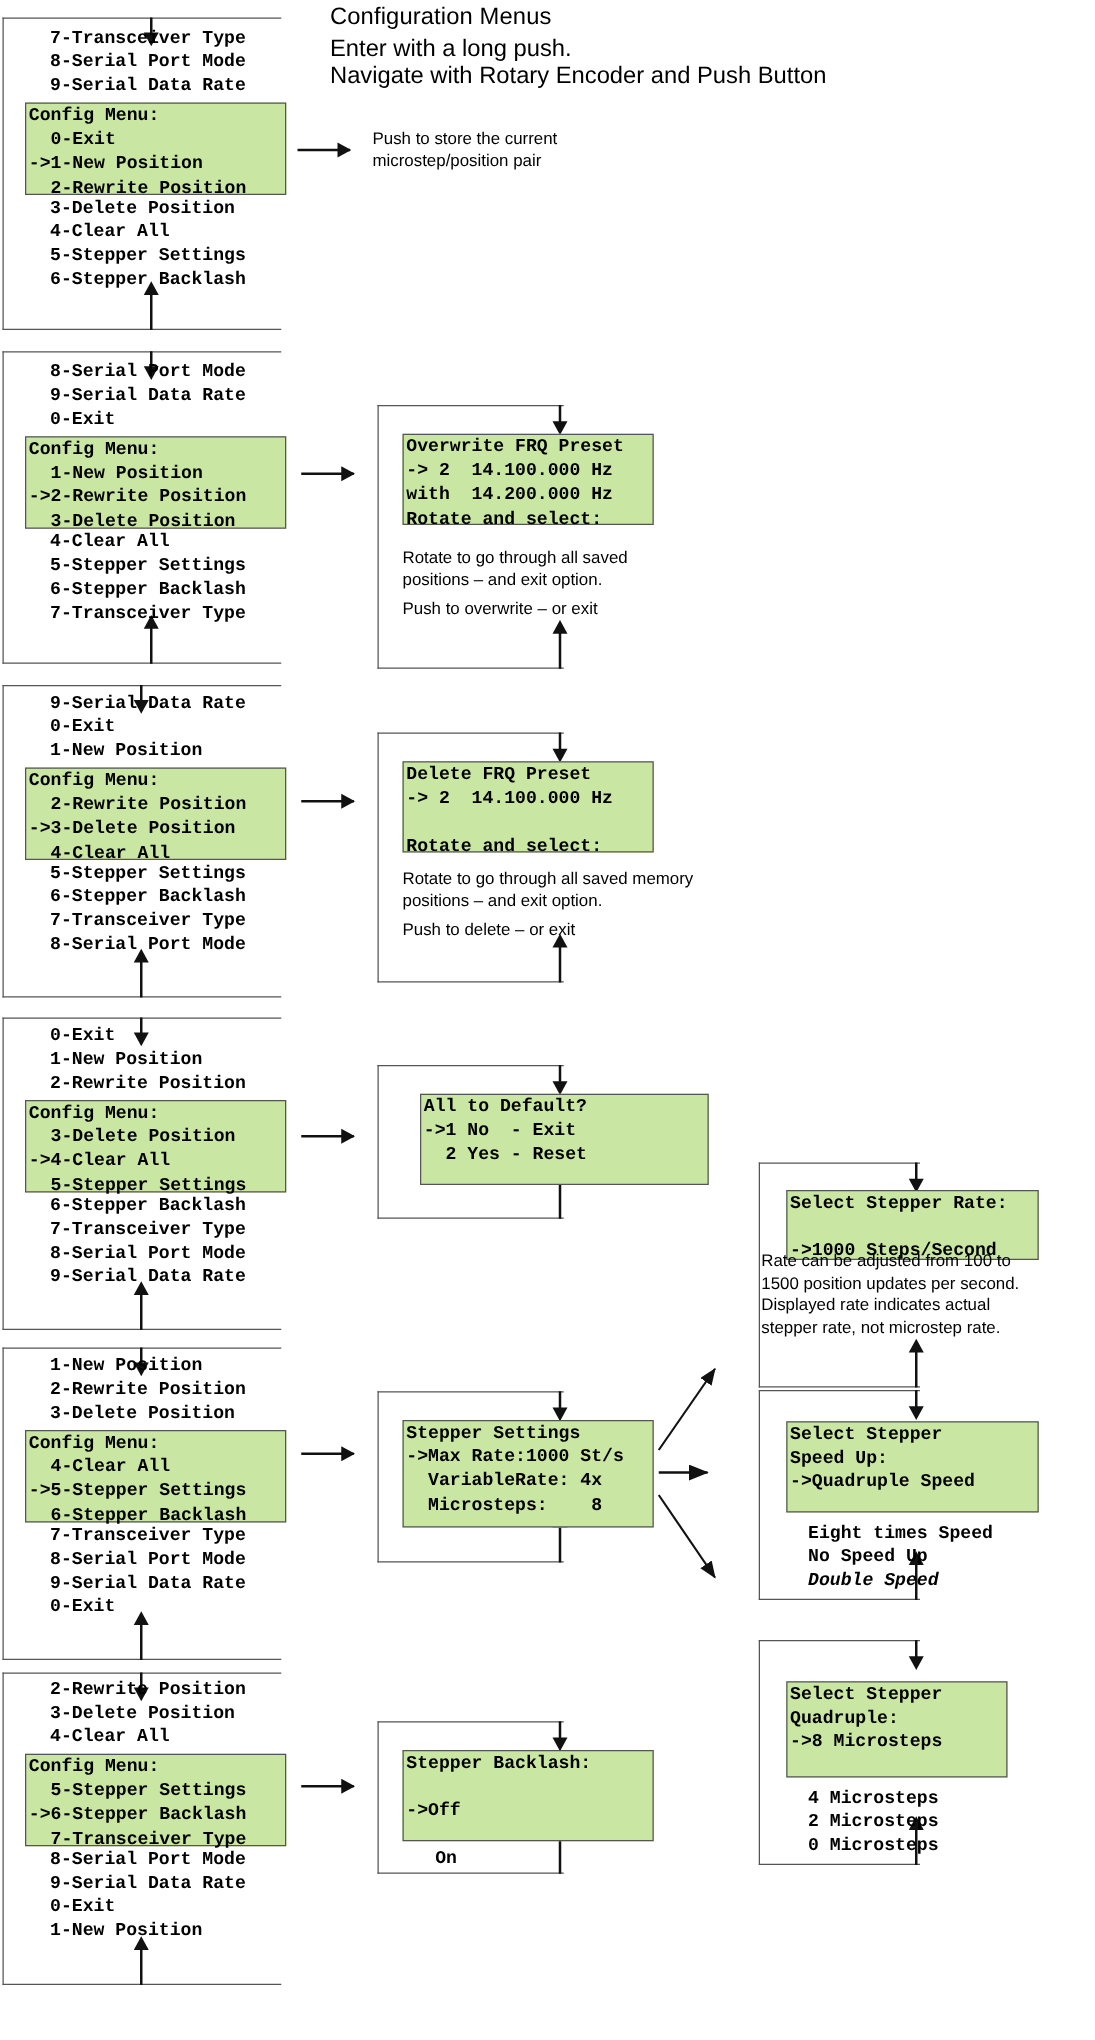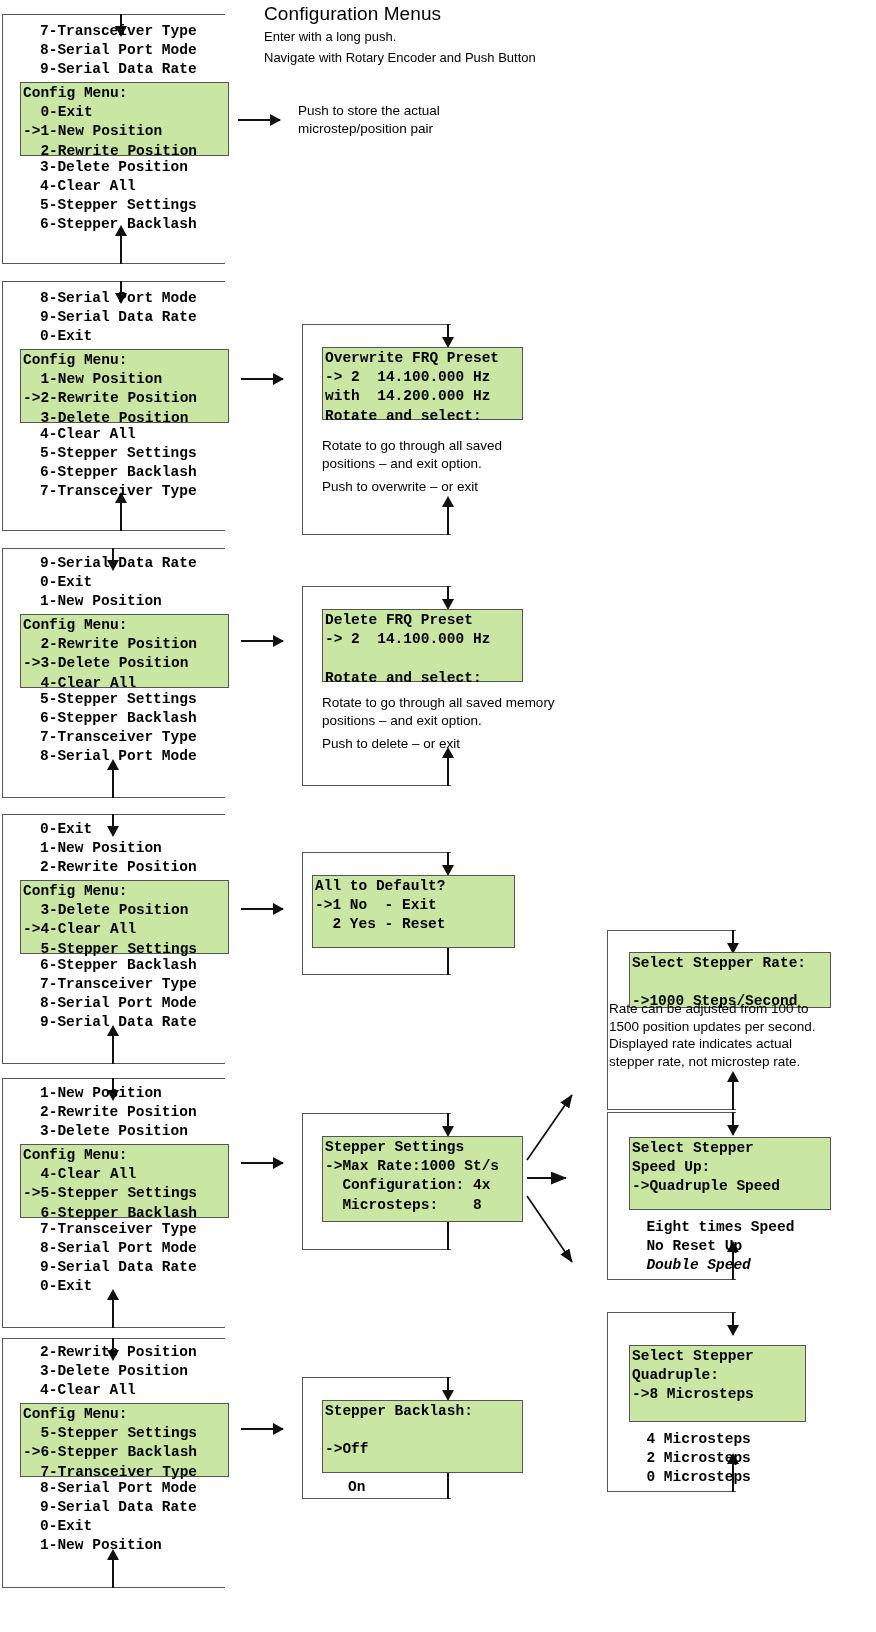--- a/index.html
+++ b/index.html
@@ -1,21 +1,21 @@
 <!DOCTYPE html>
 <html><head>
 <meta charset="utf-8">
 <style>
   html,body{margin:0;padding:0;background:#ffffff;}
   body{width:876px;height:1632px;position:relative;overflow:hidden;
        font-family:"Liberation Sans",sans-serif;color:#000;}
 
   
   .hdr-title{position:absolute;left:264px;top:3px;font-size:19px;letter-spacing:0.1px;}
-  .hdr-line{position:absolute;left:264px;font-size:13px;}
+  .hdr-line{position:absolute;left:264px;font-size:19px;}
 
   
   .mono{font-family:"Liberation Mono",monospace;font-weight:bold;
         font-size:14.5px;line-height:19.2px;white-space:pre;}
 
   
   .loop{position:absolute;border:1.6px solid #555;border-top-color:#555;
         box-sizing:border-box;background:transparent;}
 
   
@@ -68,21 +68,21 @@
   <div class="mono">  2-Rewrite Position</div>
 </div>
 
 <div class="row mono" style="left:40px;top:158px;">3-Delete Position</div>
 <div class="row mono" style="left:40px;top:177px;">4-Clear All</div>
 <div class="row mono" style="left:40px;top:196px;">5-Stepper Settings</div>
 <div class="row mono" style="left:40px;top:215px;">6-Stepper Backlash</div>
 
 <div class="harrow" style="left:238px;top:119px;width:42px;"></div>
 <div class="note" style="left:298px;top:102px;">
-  <div>Push to store the actual</div>
+  <div>Push to store the current</div>
   <div>microstep/position pair</div>
 </div>
 
 <div class="loop" style="left:2px;top:281px;width:223px;height:250px;border-right:none;"></div>
 <div class="varrow-dn" style="left:120px;top:281px;height:14px;"></div>
 <div class="varrow-up" style="left:120px;top:501px;height:30px;"></div>
 
 <div class="row mono" style="left:40px;top:289px;">8-Serial Port Mode</div>
 <div class="row mono" style="left:40px;top:308px;">9-Serial Data Rate</div>
 <div class="row mono" style="left:40px;top:327px;">0-Exit</div>
@@ -176,21 +176,21 @@
 <div class="row mono" style="left:40px;top:975px;">7-Transceiver Type</div>
 <div class="row mono" style="left:40px;top:994px;">8-Serial Port Mode</div>
 <div class="row mono" style="left:40px;top:1013px;">9-Serial Data Rate</div>
 
 <div class="harrow" style="left:241px;top:908px;width:42px;"></div>
 
 <div class="loop" style="left:302px;top:852px;width:149px;height:123px;border-right:none;"></div>
 <div class="varrow-dn" style="left:447px;top:852px;height:15px;"></div>
 <div class="varrow-up" style="left:447px;top:945px;height:30px;"></div>
 
-<div class="lcd" style="left:312px;top:875px;width:203px;height:73px;">
+<div class="lcd" style="left:336px;top:875px;width:231px;height:73px;">
   <div class="mono">All to Default?</div>
   <div class="mono">-&gt;1 No  - Exit</div>
   <div class="mono">  2 Yes - Reset</div>
 </div>
 
 <div class="loop" style="left:2px;top:1078px;width:223px;height:250px;border-right:none;"></div>
 <div class="varrow-dn" style="left:112px;top:1078px;height:14px;"></div>
 <div class="varrow-up" style="left:112px;top:1298px;height:30px;"></div>
 
 <div class="row mono" style="left:40px;top:1084px;">1-New Position</div>
@@ -211,21 +211,21 @@
 
 <div class="harrow" style="left:241px;top:1162px;width:42px;"></div>
 
 <div class="loop" style="left:302px;top:1113px;width:149px;height:137px;border-right:none;"></div>
 <div class="varrow-dn" style="left:447px;top:1113px;height:15px;"></div>
 <div class="varrow-up" style="left:447px;top:1220px;height:30px;"></div>
 
 <div class="lcd" style="left:322px;top:1136px;width:201px;height:86px;">
   <div class="mono">Stepper Settings</div>
   <div class="mono">-&gt;Max Rate:1000 St/s</div>
-  <div class="mono">  Configuration: 4x</div>
+  <div class="mono">  VariableRate: 4x</div>
   <div class="mono">  Microsteps:    8</div>
 </div>
 
 <svg class="diag" width="876" height="1632">
   <defs>
     <marker id="ah" markerWidth="9" markerHeight="9" refX="7.5" refY="3.2" orient="auto">
       <path d="M0,0 L8,3.2 L0,6.4 z" fill="#111"></path>
     </marker>
   </defs>
   <line x1="527" y1="1160" x2="572" y2="1095" stroke="#111" stroke-width="1.7" marker-end="url(#ah)"></line>
@@ -254,21 +254,21 @@
 <div class="varrow-dn" style="left:732px;top:1112px;height:15px;"></div>
 <div class="varrow-up" style="left:732px;top:1250px;height:30px;"></div>
 
 <div class="lcd" style="left:629px;top:1137px;width:202px;height:73px;">
   <div class="mono">Select Stepper</div>
   <div class="mono">Speed Up:</div>
   <div class="mono">-&gt;Quadruple Speed</div>
 </div>
 
 <div class="row mono" style="left:629px;top:1218px;">  Eight times Speed</div>
-<div class="row mono" style="left:629px;top:1237px;">  No Reset Up</div>
+<div class="row mono" style="left:629px;top:1237px;">  No Speed Up</div>
 <div class="row mono" style="left:629px;top:1256px;font-style:italic;">  Double Speed</div>
 
 <div class="loop" style="left:607px;top:1312px;width:129px;height:180px;border-right:none;"></div>
 <div class="varrow-dn" style="left:732px;top:1312px;height:15px;"></div>
 <div class="varrow-up" style="left:732px;top:1462px;height:30px;"></div>
 
 <div class="lcd" style="left:629px;top:1345px;width:177px;height:77px;">
   <div class="mono">Select Stepper</div>
   <div class="mono">Quadruple:</div>
   <div class="mono">-&gt;8 Microsteps</div>

